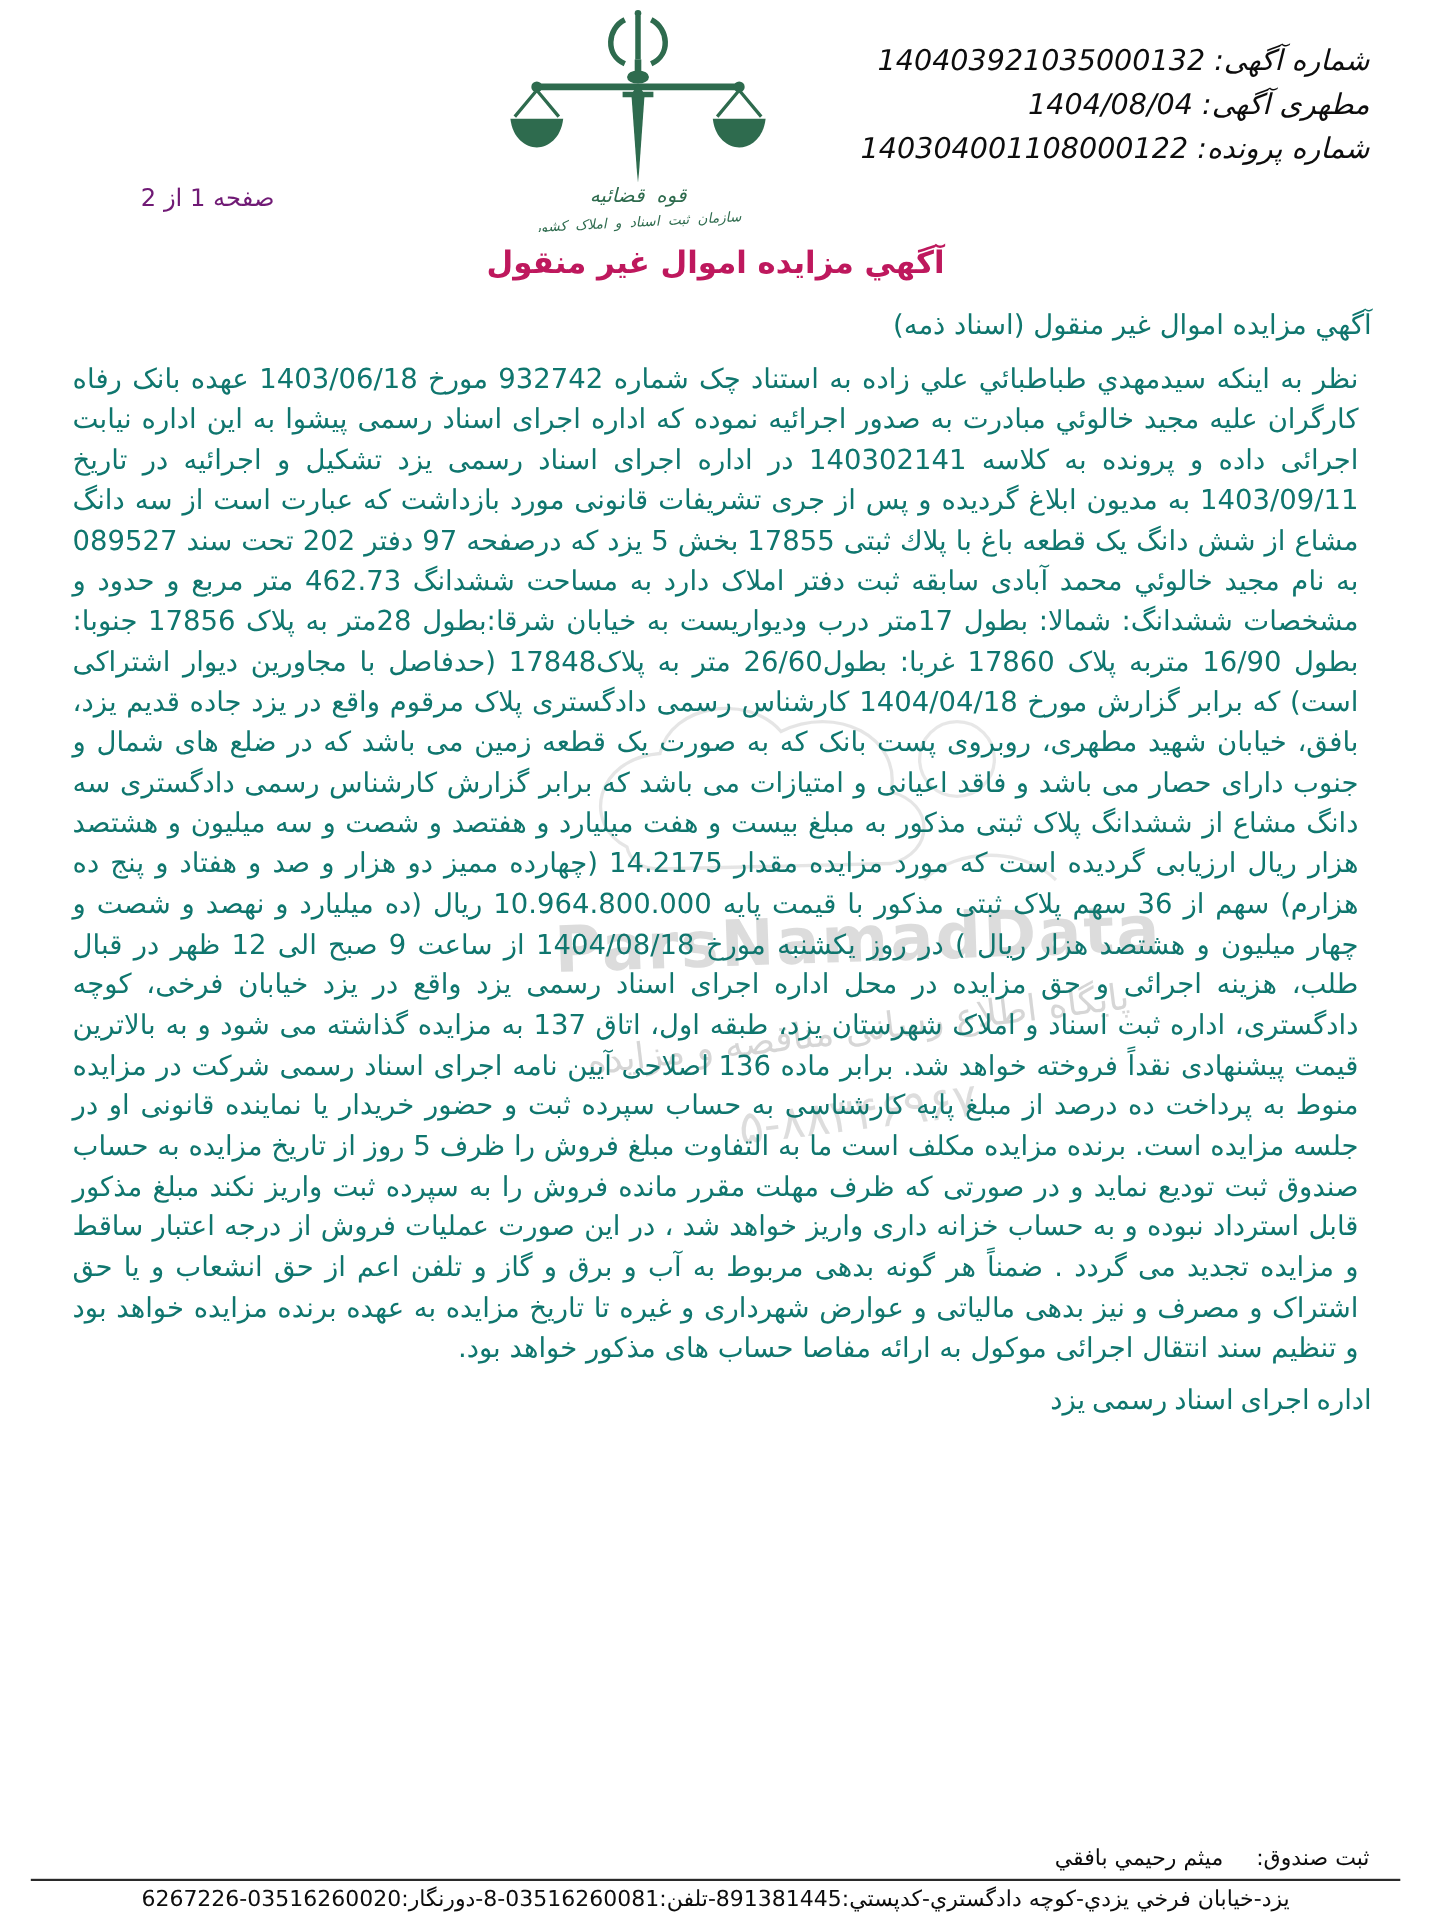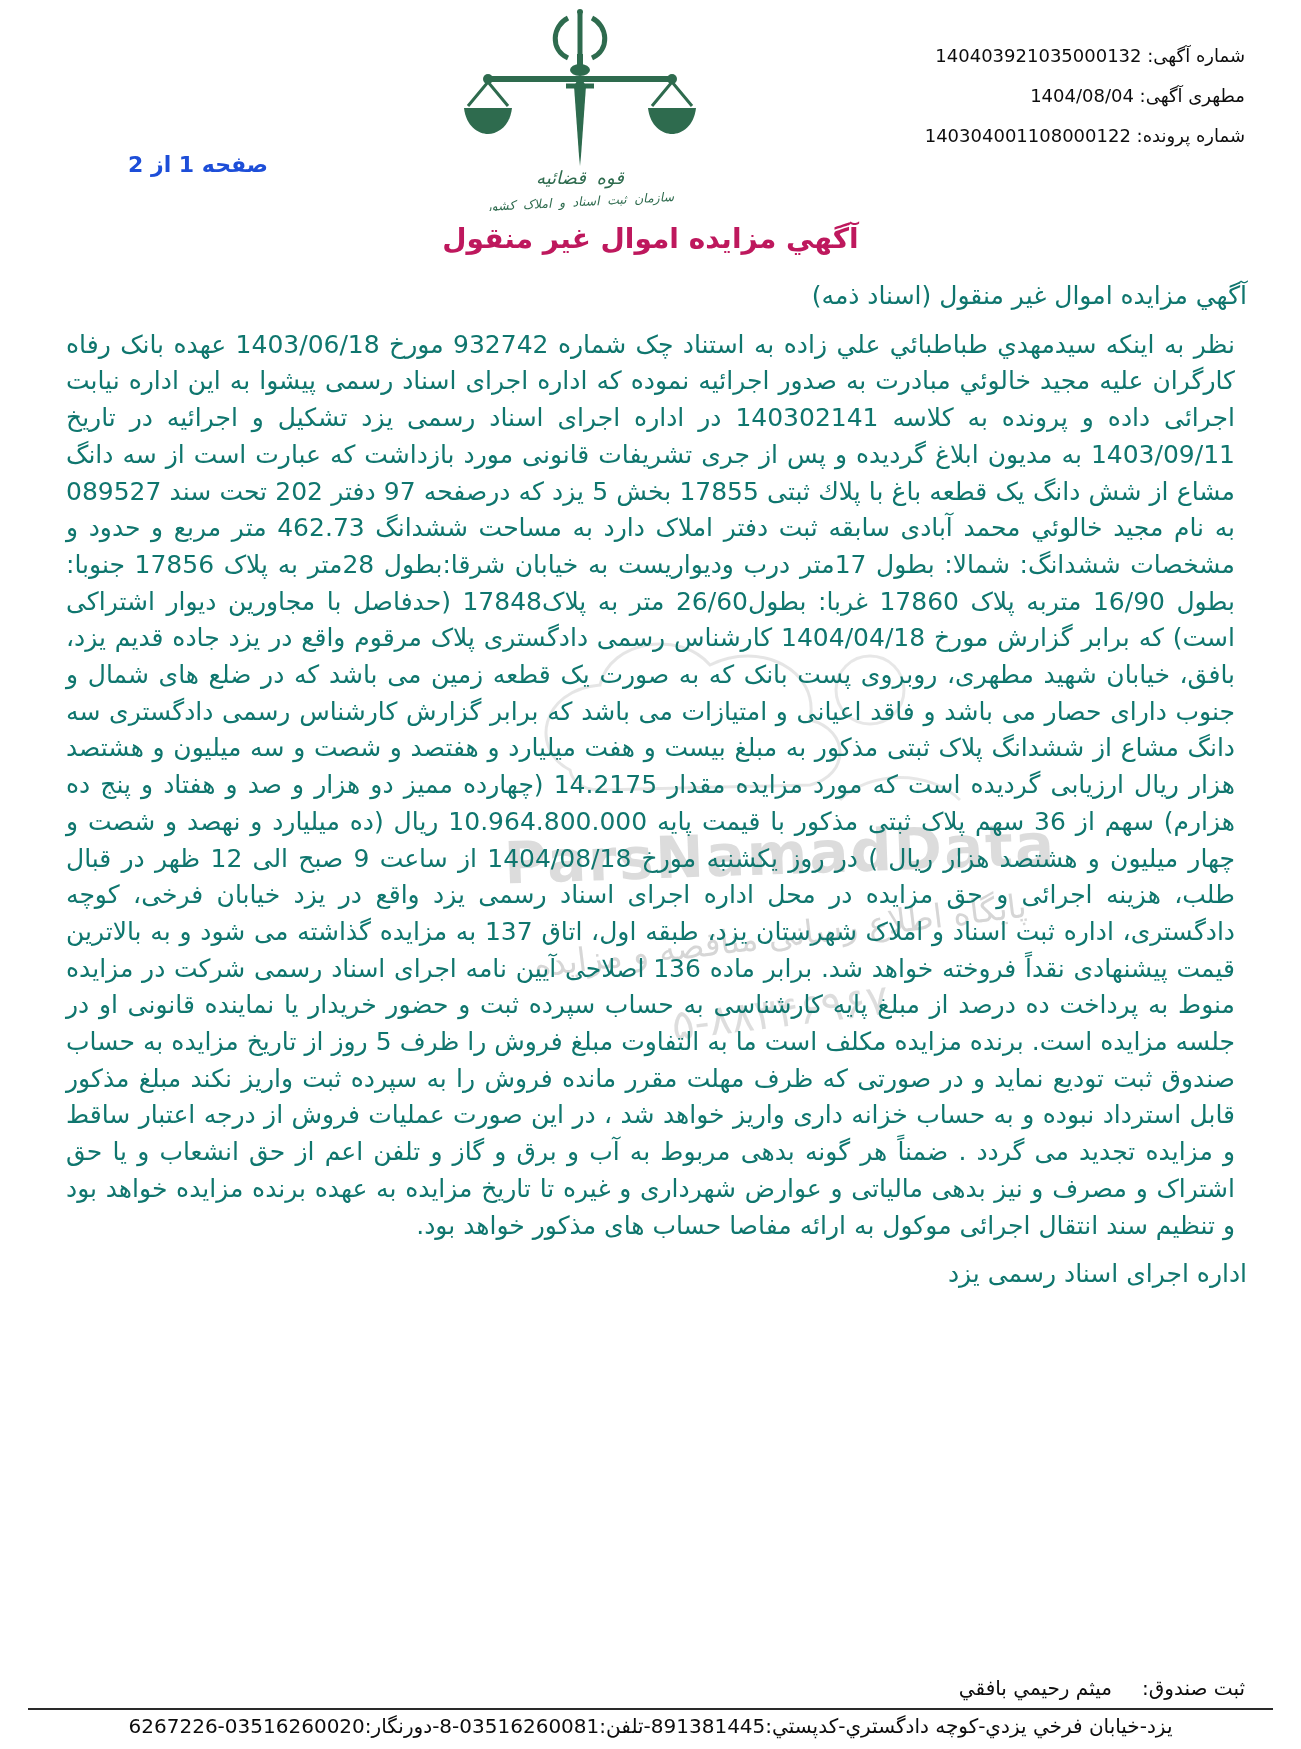--- a/index.html
+++ b/index.html
@@ -9,47 +9,47 @@
     background:#ffffff;
     font-family:"DejaVu Sans", sans-serif;
     color:#111;
     overflow:hidden;
     direction:rtl;
   }
   
   .hdr-meta{
     position:absolute;top:36px;right:56px;
     direction:rtl;text-align:right;
-    font-size:18px;line-height:40px;color:#0d0d0d;
+    font-size:26px;line-height:40px;color:#0d0d0d;font-style:italic;
   }
   .hdr-meta .row{white-space:nowrap;}
   .page-label{
-    position:absolute;top:152px;left:128px;
-    font-size:22px;color:#1d4ed8;direction:rtl;font-weight:bold;
+    position:absolute;top:168px;left:128px;
+    font-size:22px;color:#701a75;direction:rtl;
   }
   .logo-wrap{
     position:absolute;top:6px;left:440px;width:280px;height:205px;
     text-align:center;
     font-family:Liberation Mono, monospace;
   }
   
   .doc-title{
     position:absolute;top:222px;left:0;right:0;
     text-align:center;font-weight:bold;font-size:28px;color:#be185d;
   }
   
   .body-block{
     position:absolute;top:278px;right:54px;left:54px;
     direction:rtl;
     font-size:25px;line-height:36.7px;color:#0f766e;
     z-index:2;
   }
   .body-subtitle{text-align:right;}
   .body-par{text-align:justify;text-justify:inter-word;margin:12px;}
-  .body-sign{text-align:right;}
+  .body-sign{text-align:right;font-family:Liberation Serif, serif;}
   
   .watermark{
     position:absolute;top:600px;left:470px;width:620px;height:540px;
     z-index:1;pointer-events:none;direction:ltr;text-align:center;
   }
   .wm-shapes{position:absolute;top:0;left:40px;opacity:.45;}
   .wm-brand{
     position:absolute;top:220px;left:10px;width:600px;
     font-size:58px;font-weight:bold;letter-spacing:2px;
     color:#9c9c9c;opacity:.35;transform:rotate(-2deg);

